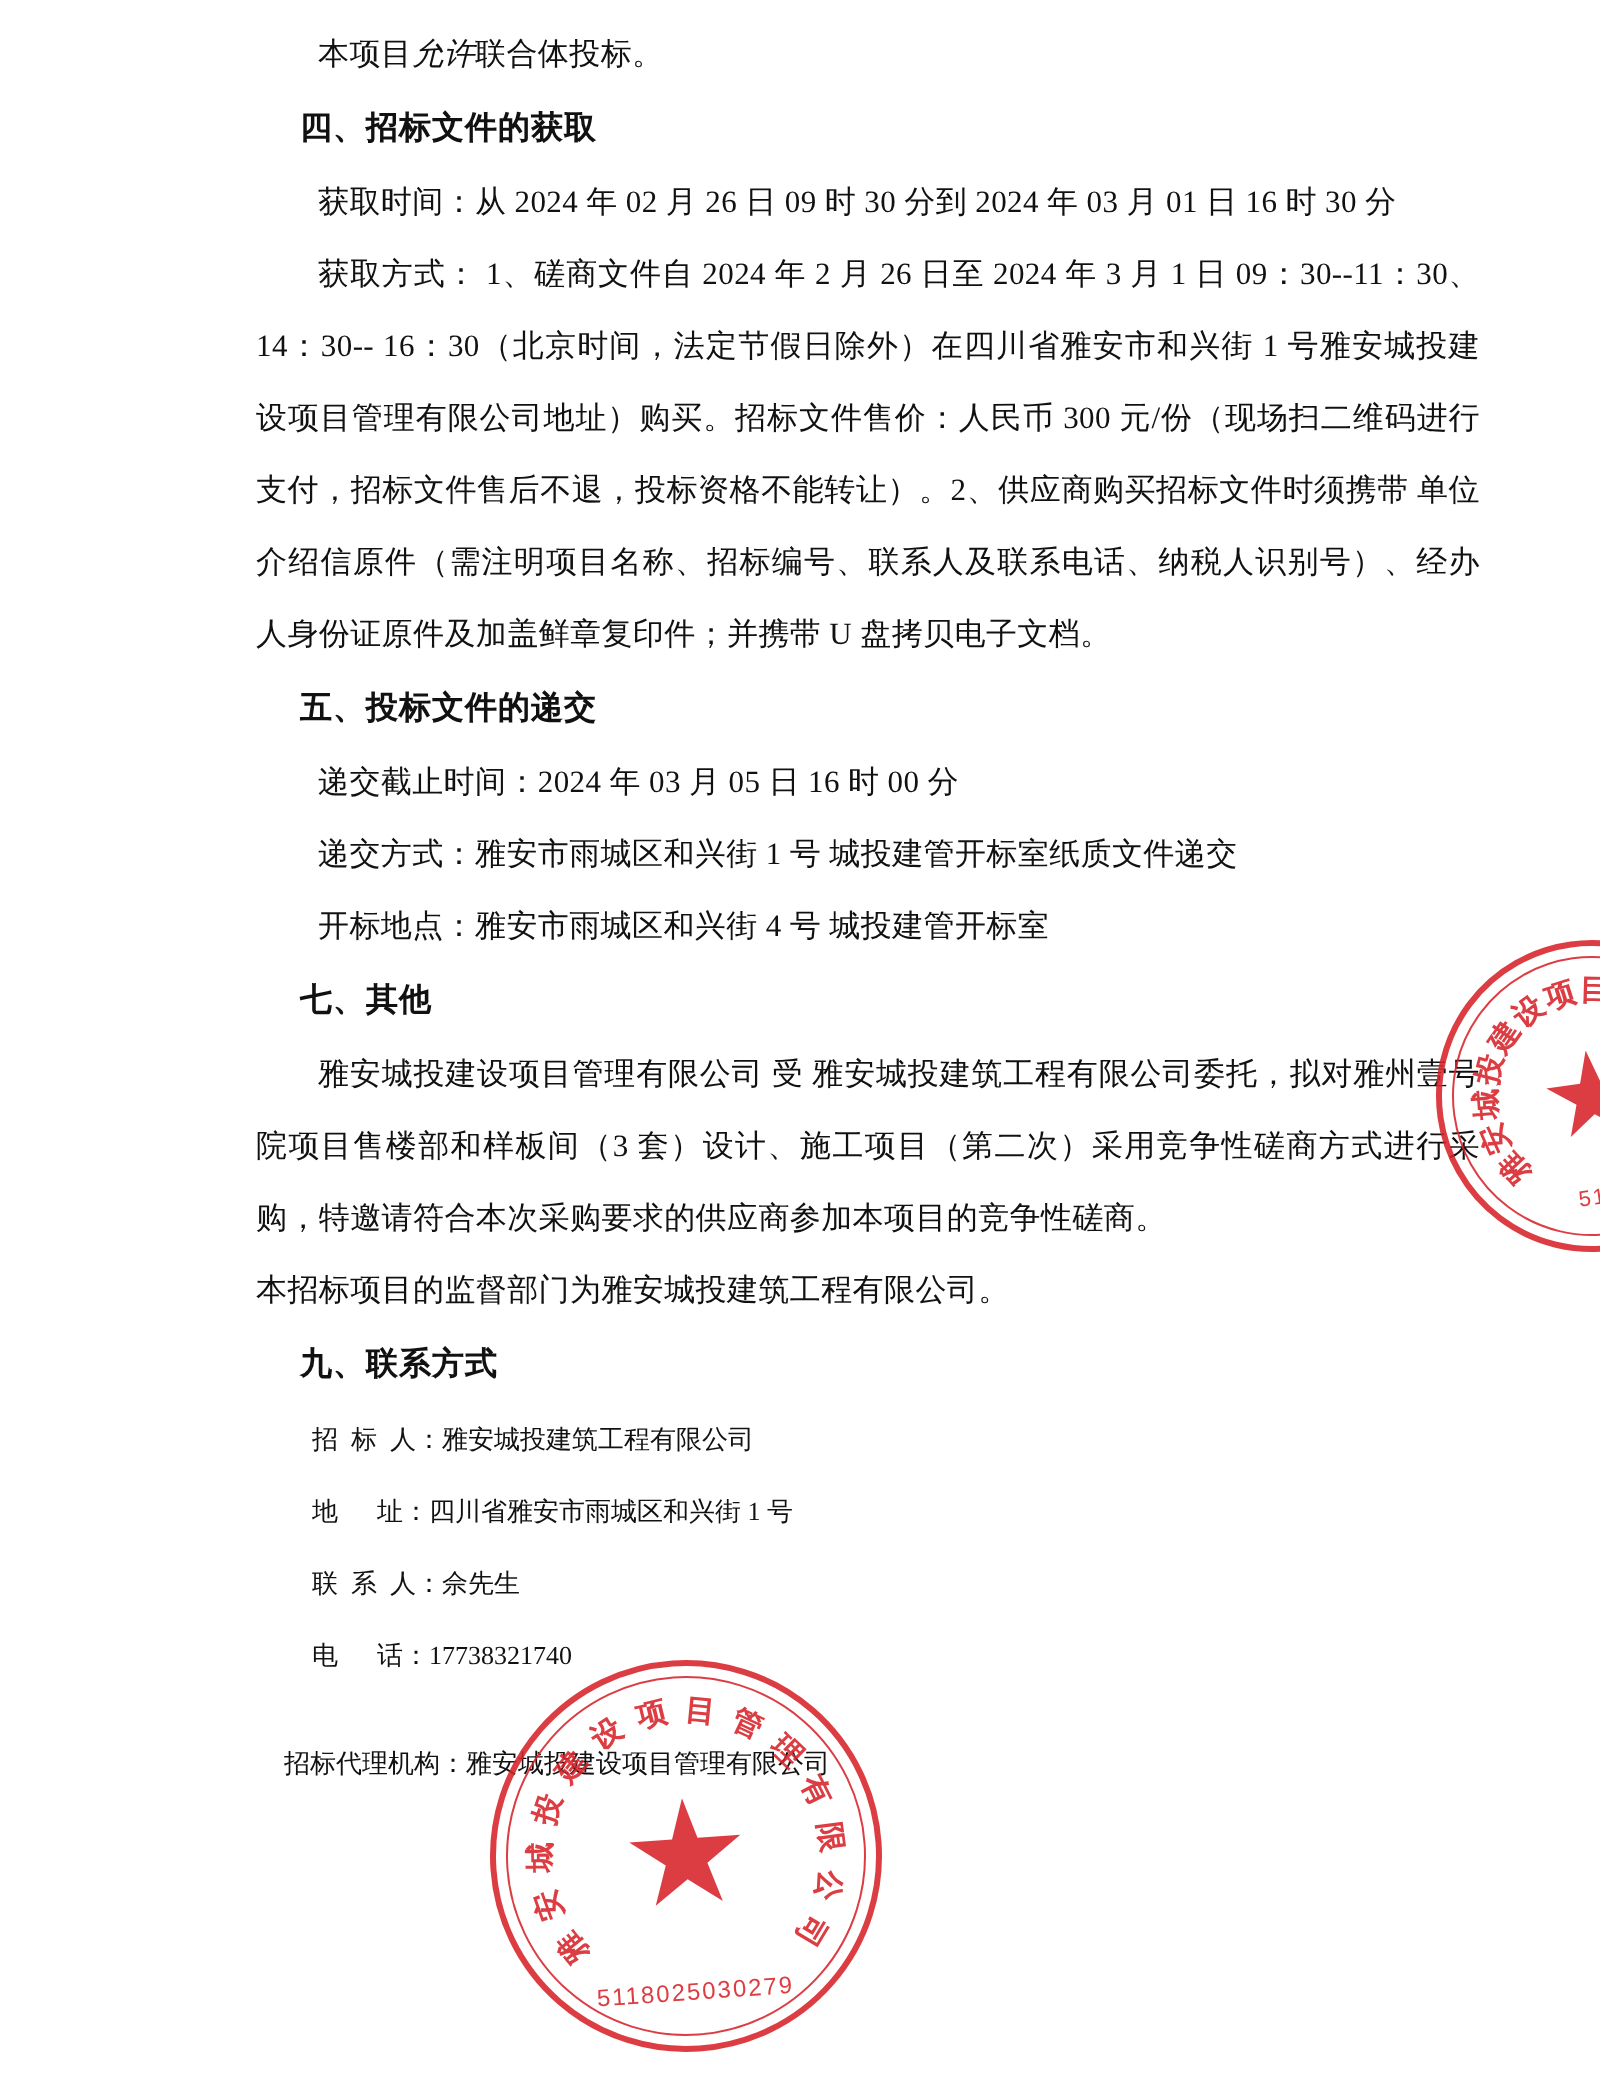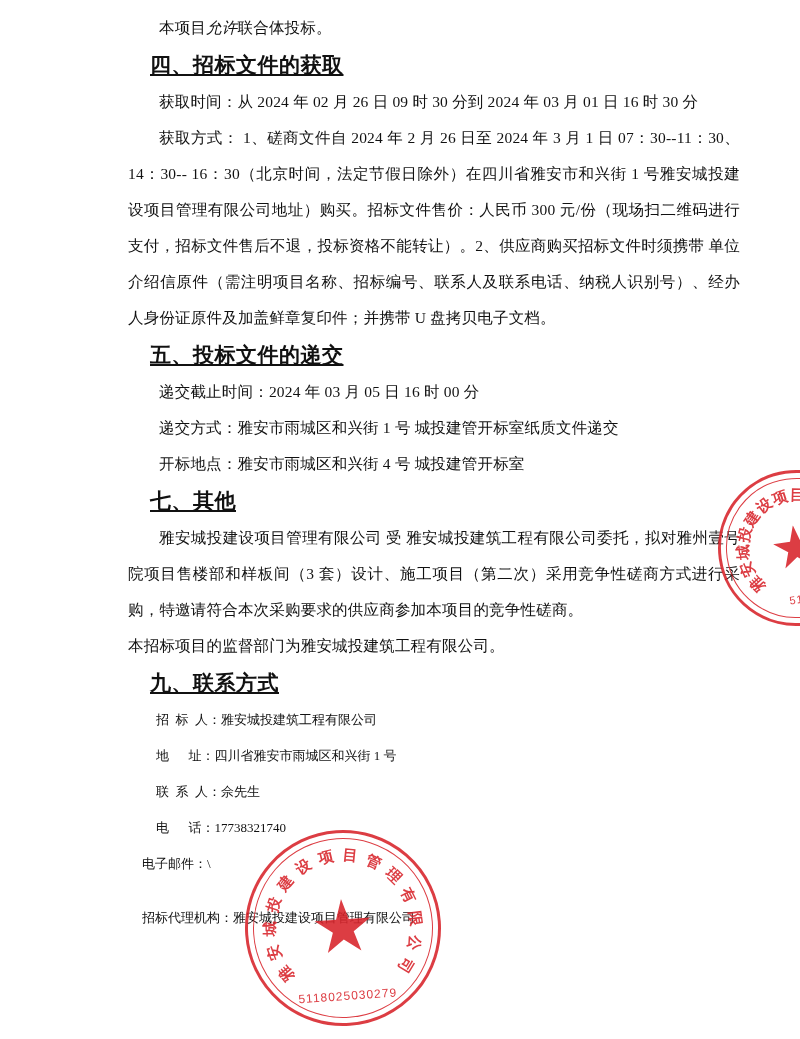--- a/index.html
+++ b/index.html
@@ -31,27 +31,26 @@
     font-size: 15.5px;
     line-height: 36px;
     text-align: justify;
     margin: 0;
     letter-spacing: 0.2px;
   }
   .indent {
     text-indent: 2em;
   }
   .heading {
-    font-size: 21px;
+    font-size: 16px;
     font-weight: bold;
     line-height: 38px;
     margin: 0;
     padding-left: 22px;
     letter-spacing: 0.5px;
-    text-decoration: underline;
   }
   .kv {
     font-size: 13px;
     line-height: 36px;
     margin: 0;
     padding-left: 28px;
     white-space: pre;
   }
   .kv-wide {
     padding-left: 14px;
@@ -153,21 +152,21 @@
 <div id="page">
 
   <div class="content">
 
     <p class="para indent"><span>本项目</span><span class="ital">允许</span><span>联合体投标。</span></p>
 
     <p class="heading">四、招标文件的获取</p>
 
     <p class="para indent">获取时间：从 2024 年 02 月 26 日  09 时 30 分到 2024 年 03 月 01 日  16 时 30 分</p>
 
-    <p class="para indent">获取方式： 1、磋商文件自 2024 年 2 月 26 日至 2024 年 3 月 1 日 07：30--11：30、14：30-- 16：30（北京时间，法定节假日除外）在四川省雅安市和兴街 1 号雅安城投建设项目管理有限公司地址）购买。招标文件售价：人民币 300 元/份（现场扫二维码进行支付，招标文件售后不退，投标资格不能转让）。2、供应商购买招标文件时须携带 单位介绍信原件（需注明项目名称、招标编号、联系人及联系电话、纳税人识别号）、经办人身份证原件及加盖鲜章复印件；并携带 U 盘拷贝电子文档。</p>
+    <p class="para indent">获取方式： 1、磋商文件自 2024 年 2 月 26 日至 2024 年 3 月 1 日 09：30--11：30、14：30-- 16：30（北京时间，法定节假日除外）在四川省雅安市和兴街 1 号雅安城投建设项目管理有限公司地址）购买。招标文件售价：人民币 300 元/份（现场扫二维码进行支付，招标文件售后不退，投标资格不能转让）。2、供应商购买招标文件时须携带 单位介绍信原件（需注明项目名称、招标编号、联系人及联系电话、纳税人识别号）、经办人身份证原件及加盖鲜章复印件；并携带 U 盘拷贝电子文档。</p>
 
     <p class="heading">五、投标文件的递交</p>
 
     <p class="para indent">递交截止时间：2024 年 03 月 05 日  16 时 00 分</p>
 
     <p class="para indent">递交方式：雅安市雨城区和兴街 1 号  城投建管开标室纸质文件递交</p>
 
 
 
     <p class="para indent">开标地点：雅安市雨城区和兴街 4 号  城投建管开标室</p>
@@ -179,21 +178,20 @@
 
     <p class="para">本招标项目的监督部门为雅安城投建筑工程有限公司。</p>
 
     <p class="heading">九、联系方式</p>
 
     <div class="blk">
       <p class="kv">招  标  人：雅安城投建筑工程有限公司</p>
       <p class="kv">地      址：四川省雅安市雨城区和兴街 1 号</p>
       <p class="kv">联  系  人：佘先生</p>
       <p class="kv">电      话：17738321740</p>
-      <p class="kv kv-wide">电子邮件：\</p>
     </div>
 
     <div class="spacer-md"></div>
 
     <div class="blk">
       <p class="kv kv-wide">招标代理机构：雅安城投建设项目管理有限公司</p>
 
     </div>
 
   </div>

